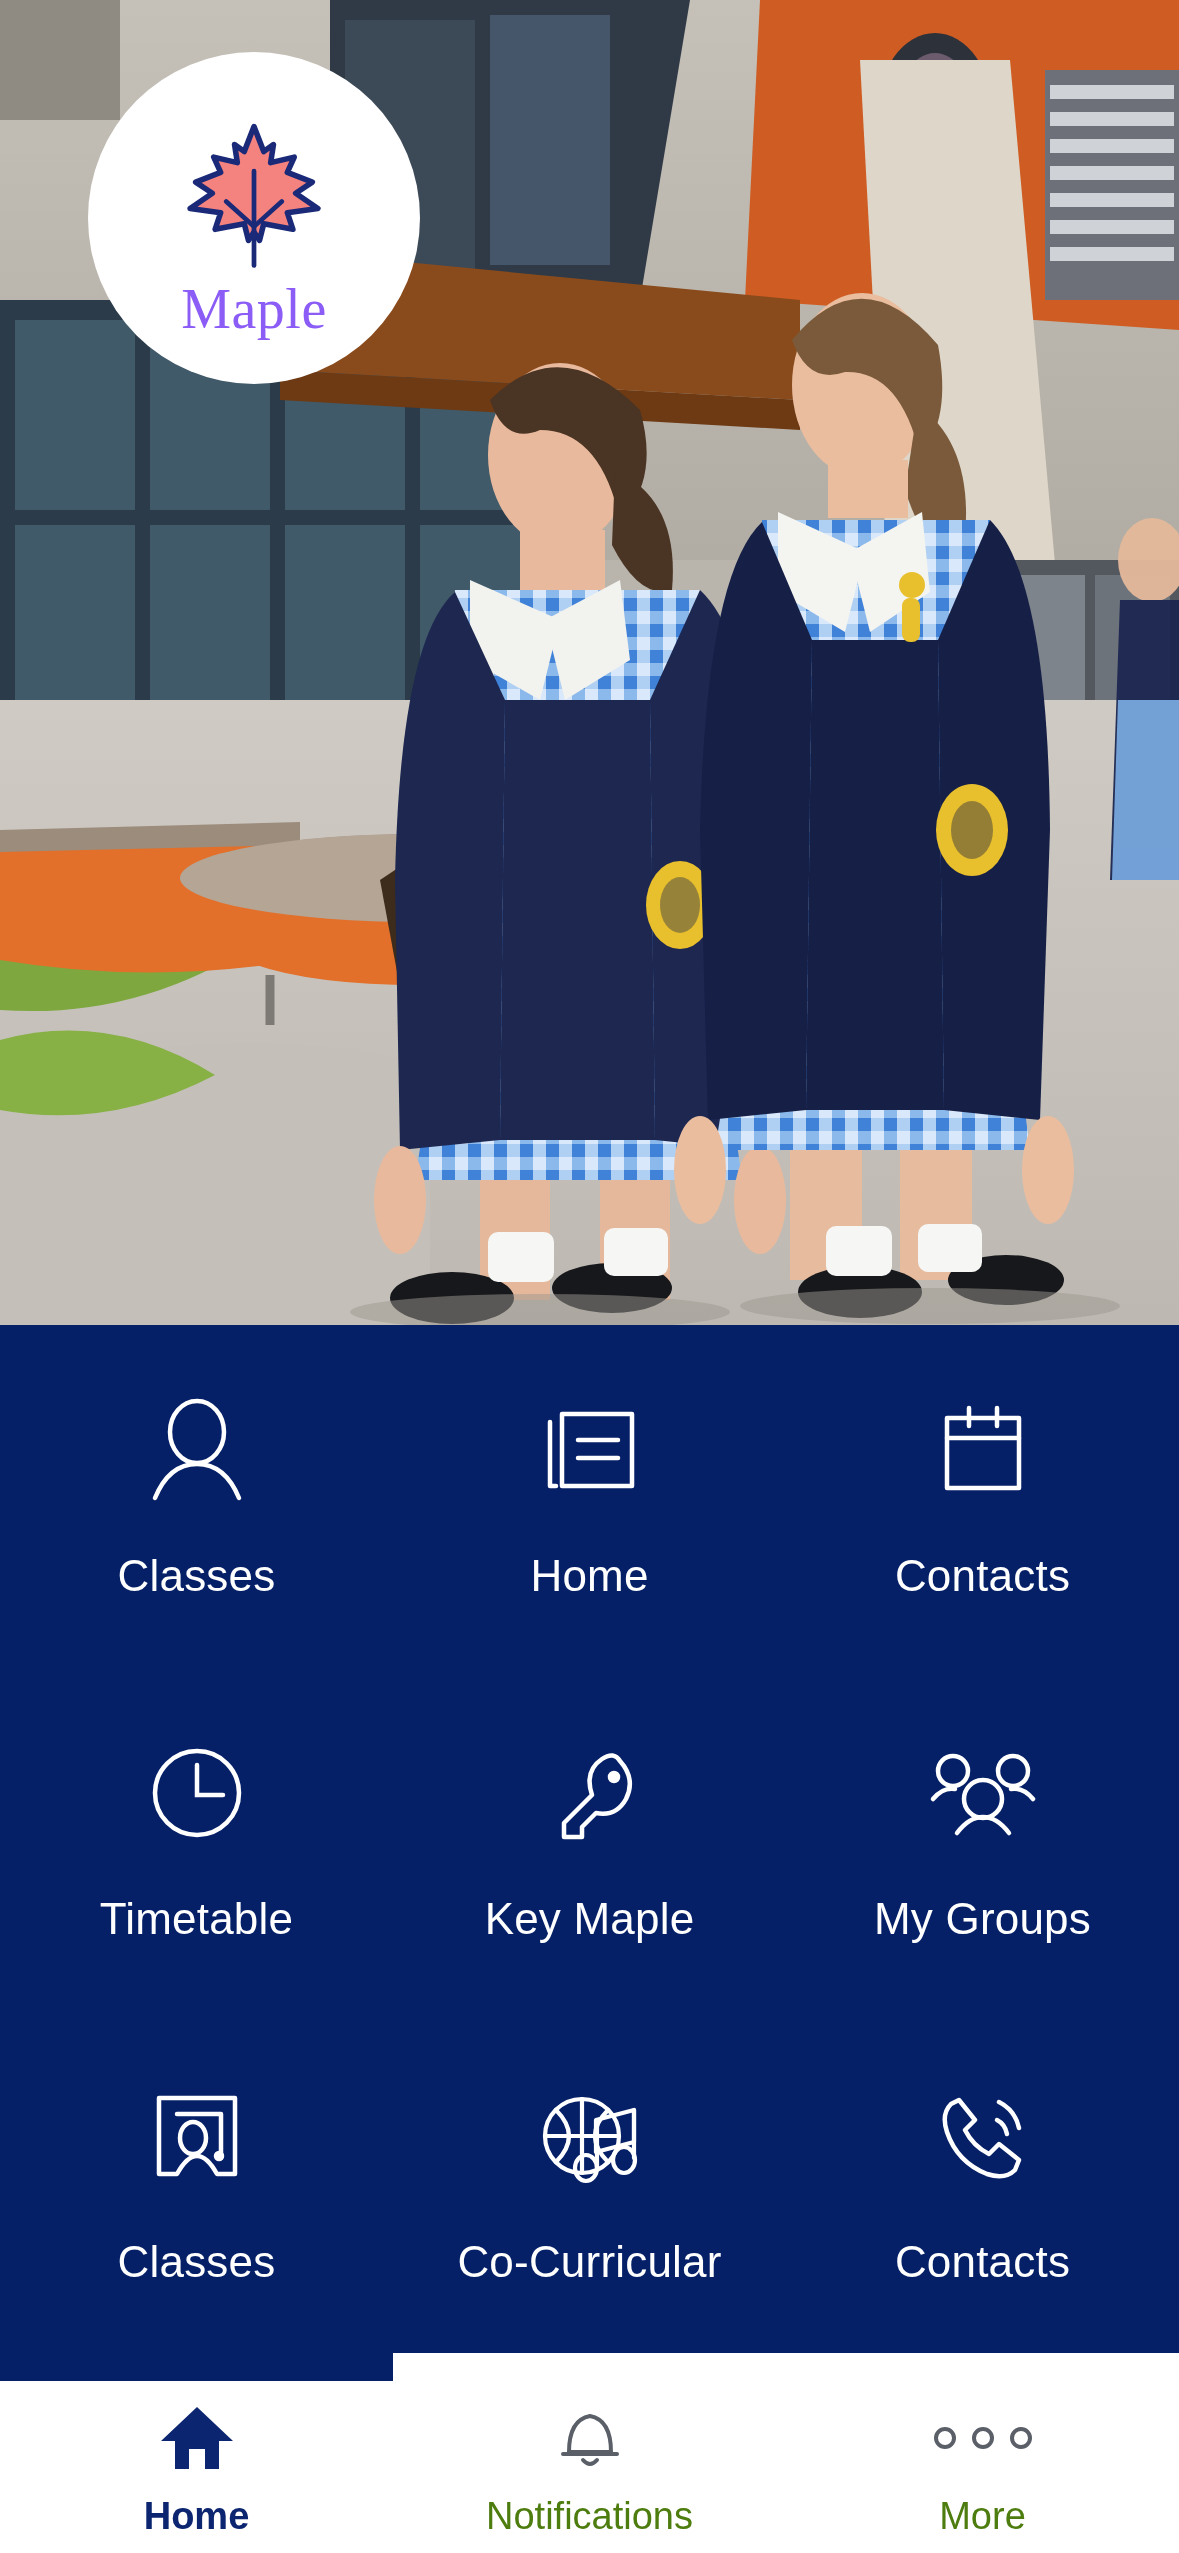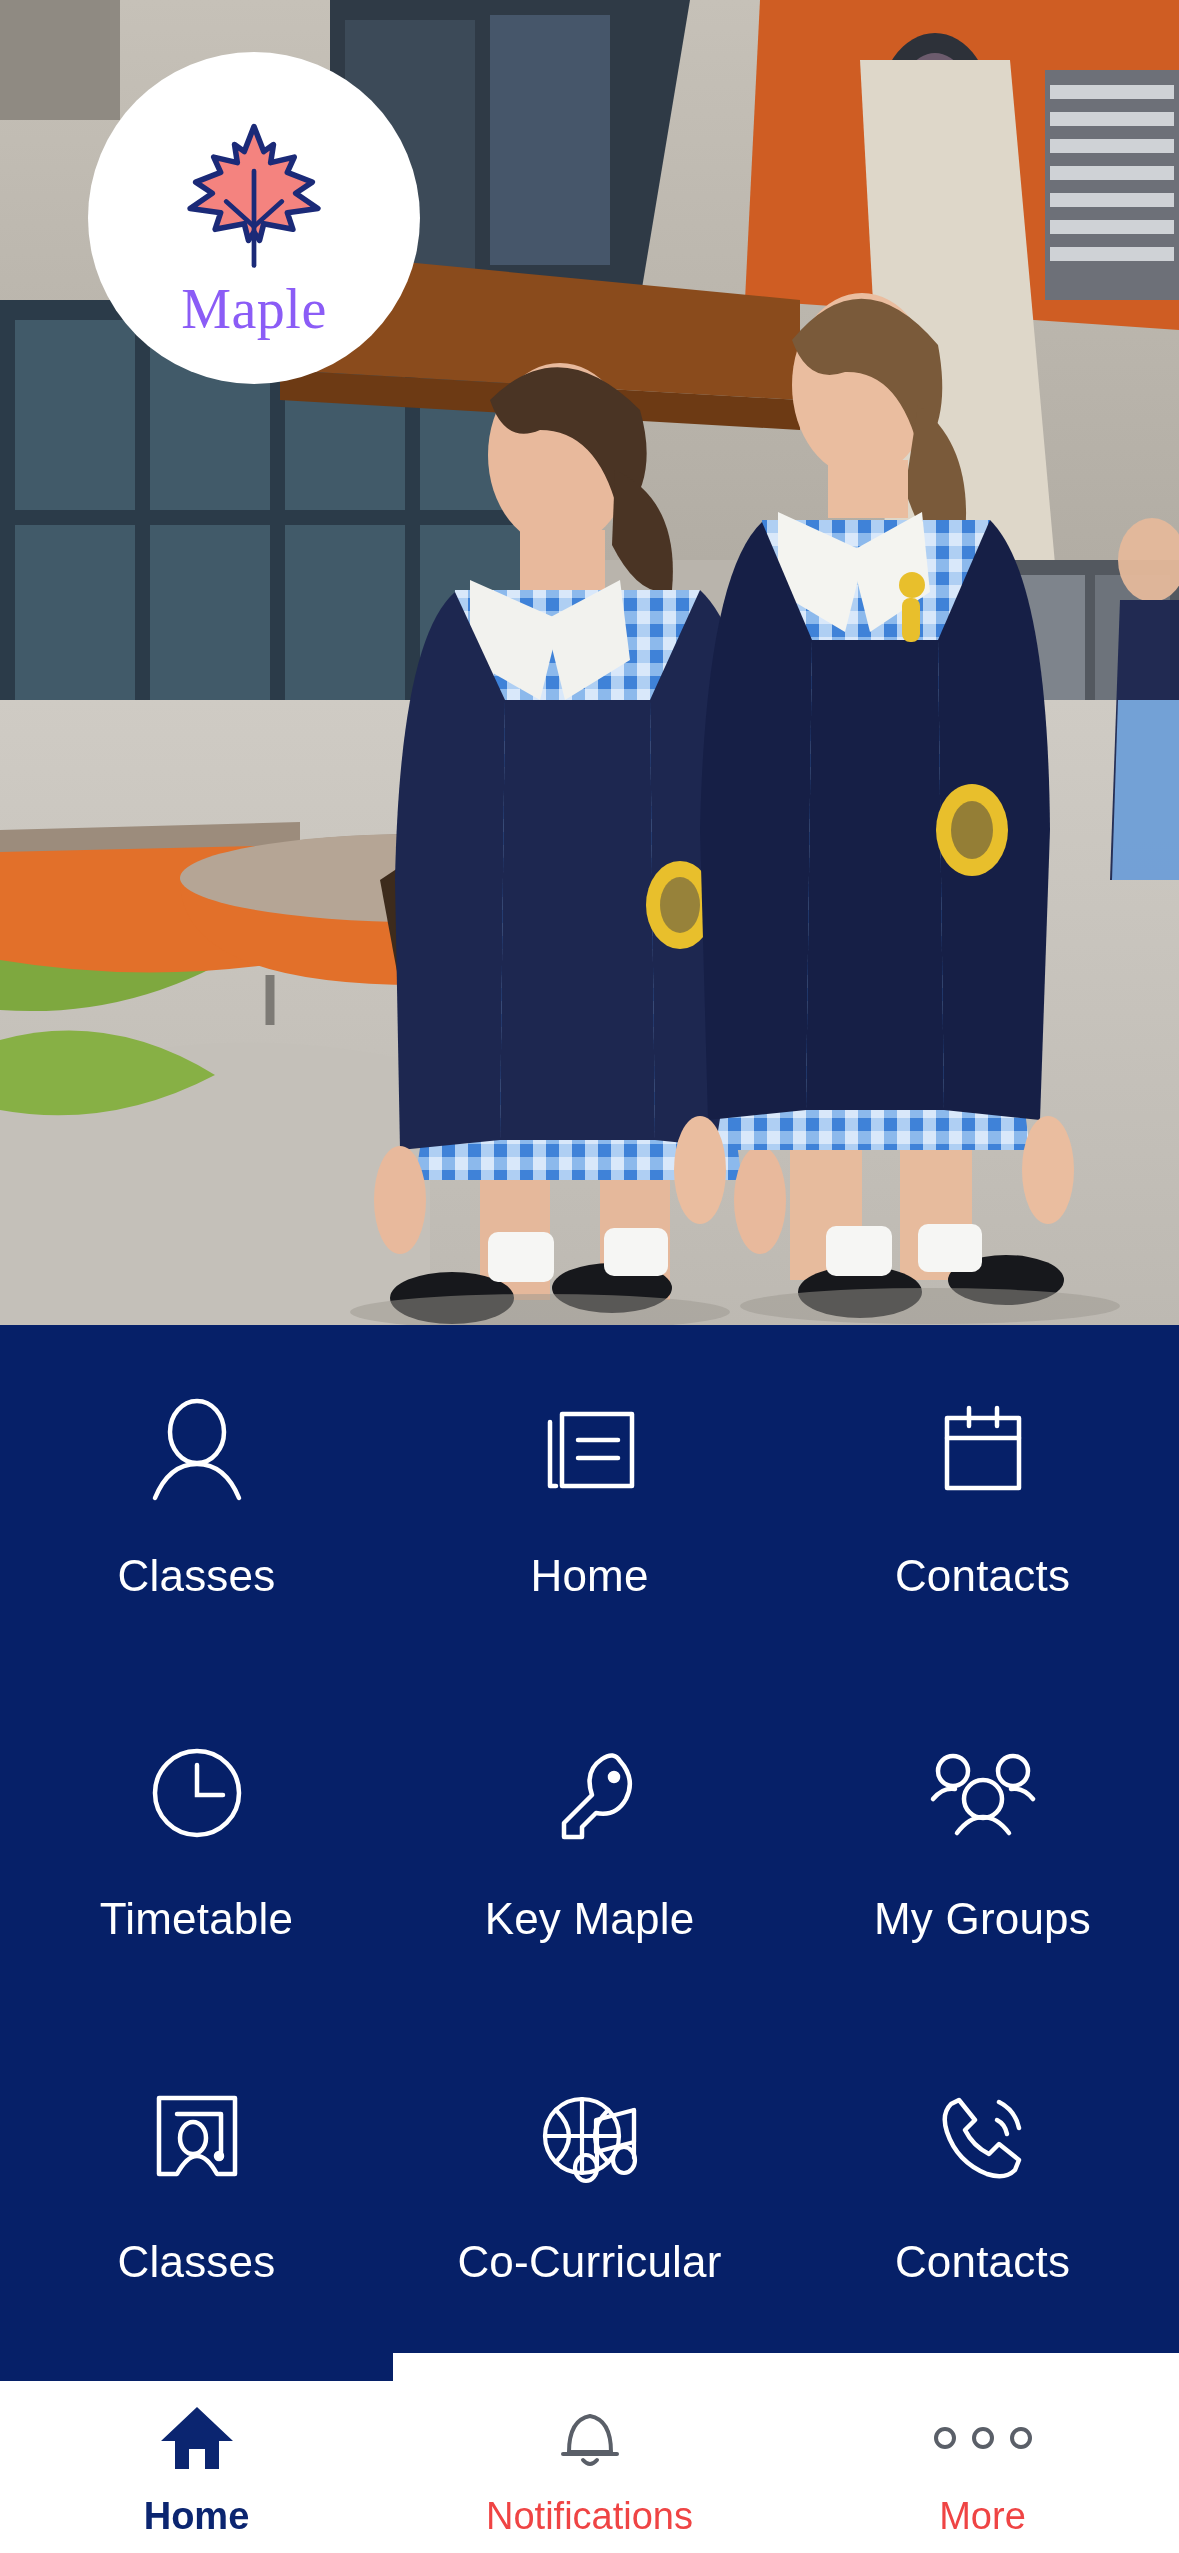--- a/index.html
+++ b/index.html
@@ -77,21 +77,21 @@
   }
   .tab {
     flex:1; display:flex; flex-direction:column;
     align-items:center; justify-content:flex-start;
     padding-top:48px; cursor:pointer;
   }
   .tab-icon { height:74px; display:flex; align-items:center; justify-content:center; }
   .tab-icon svg { display:block; }
   .tab-label { margin-top:20px; font-size:38px; }
   .tab.active .tab-label { color:#0b2570; font-weight:bold; }
-  .tab.inactive .tab-label { color:#ef4444; }
+  .tab.inactive .tab-label { color:#4d7c0f; }
   .dots { display:flex; gap:16px; align-items:center; }
   .dot {
     width:22px; height:22px; border-radius:50%;
     border:4px solid #5a5f68; background:transparent;
   }
 </style>
 </head>
 <body>
 
 <div class="phone">

